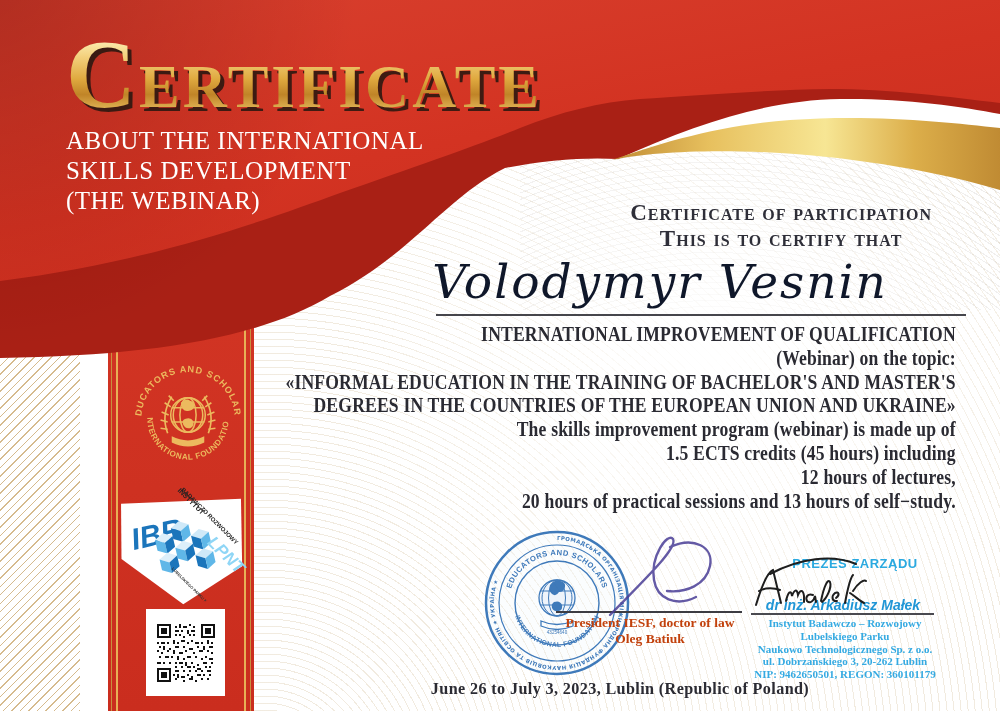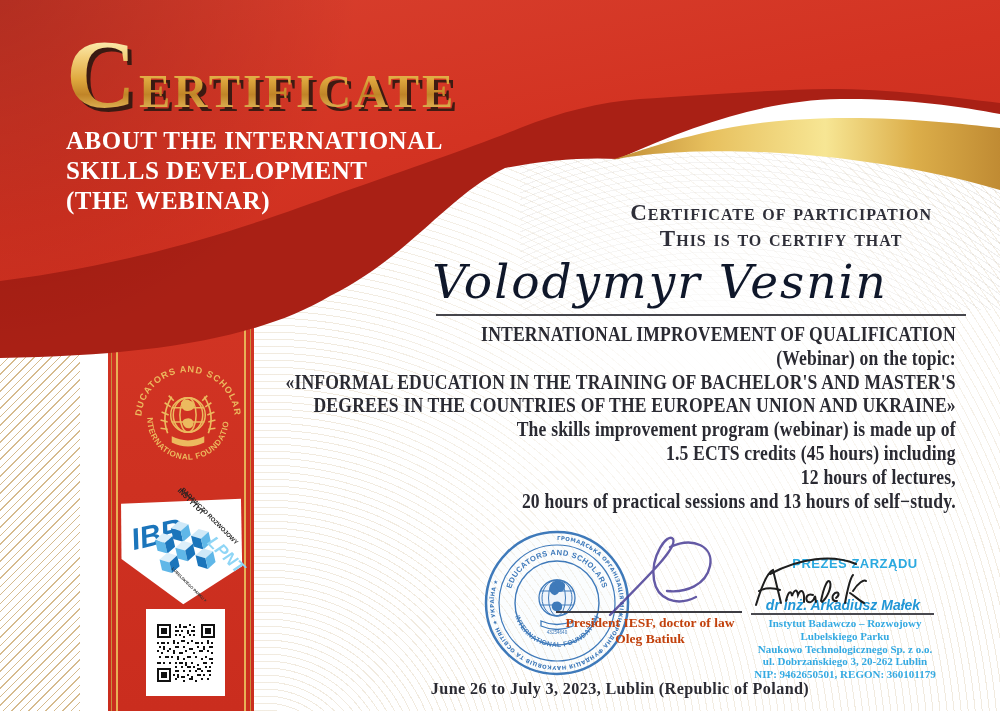--- a/index.html
+++ b/index.html
@@ -29,22 +29,22 @@
   .vignette{inset:0;z-index:3;pointer-events:none;
     background:radial-gradient(circle at -2% -4%, rgba(80,0,0,.30), rgba(80,0,0,0) 30%);}
   
   .header{left:66px;top:34px;z-index:4;color:#fff;}
   .cert-title{white-space:nowrap;
     background:linear-gradient(180deg,#fdf2bb 4%,#f3d07c 28%,#dfa93f 55%,#c08427 74%,#eec869 100%);
     -webkit-background-clip:text;background-clip:text;color:transparent;
     filter:drop-shadow(4px 4px 0 rgba(35,22,15,.85));
     font-weight:700;letter-spacing:3px;line-height:.85;}
   .t-init{font-size:97px;}
-  .t-rest{font-size:47px;}
-  .subtitle{margin-top:10px;font-size:25px;font-weight:700;line-height:30px;letter-spacing:.5px;}
+  .t-rest{font-size:61px;}
+  .subtitle{margin-top:10px;font-size:25px;font-weight:400;line-height:30px;letter-spacing:.5px;}
   .certno{margin-top:13px;font-family:"DejaVu Sans","Liberation Sans",sans-serif;
     font-size:17px;font-weight:700;line-height:23px;letter-spacing:.3px;}
   
   .participation{right:68px;top:200px;z-index:4;text-align:center;color:#2e2e38;
     font-variant:small-caps;font-size:23px;font-weight:600;line-height:26px;letter-spacing:1px;}
   
   .name{left:420px;top:254px;width:480px;z-index:4;text-align:center;white-space:nowrap;
     font-family:"DejaVu Serif",serif;font-style:italic;font-size:47px;color:#0f172a;letter-spacing:2px;}
   .name-line{left:436px;top:314px;width:530px;height:2px;background:#46464c;z-index:4;}
   

